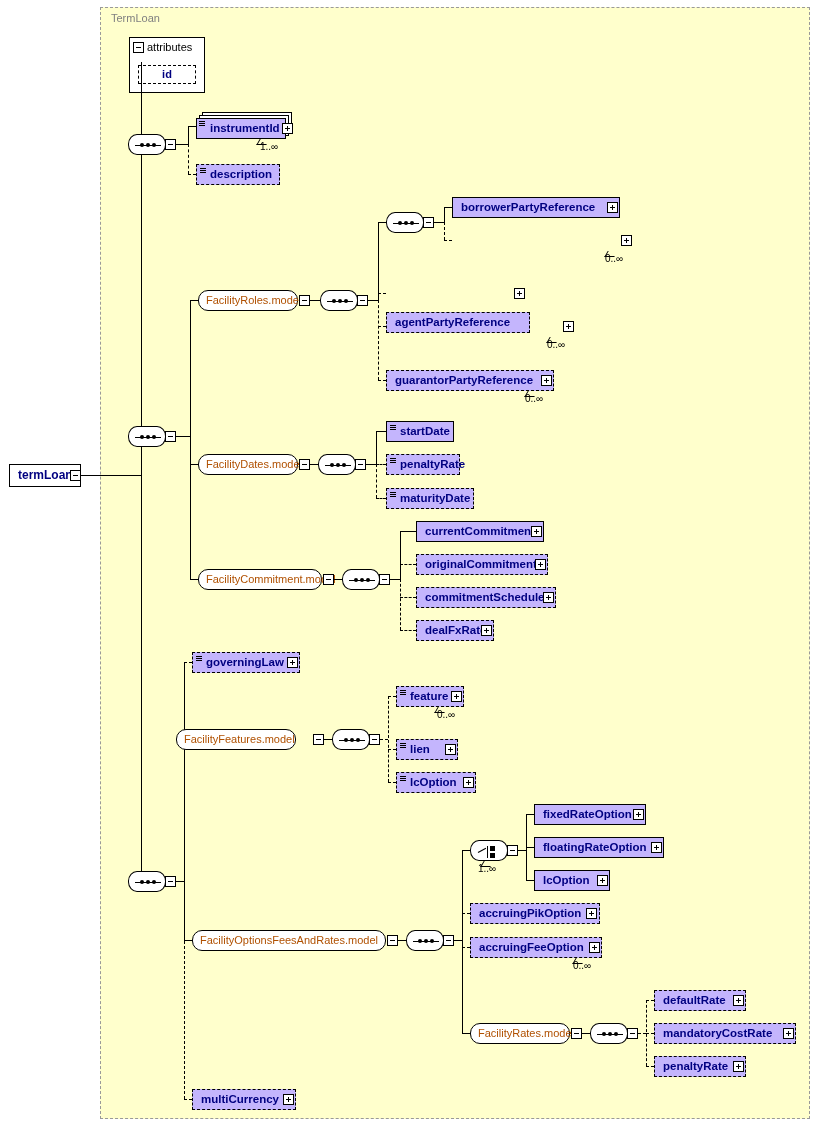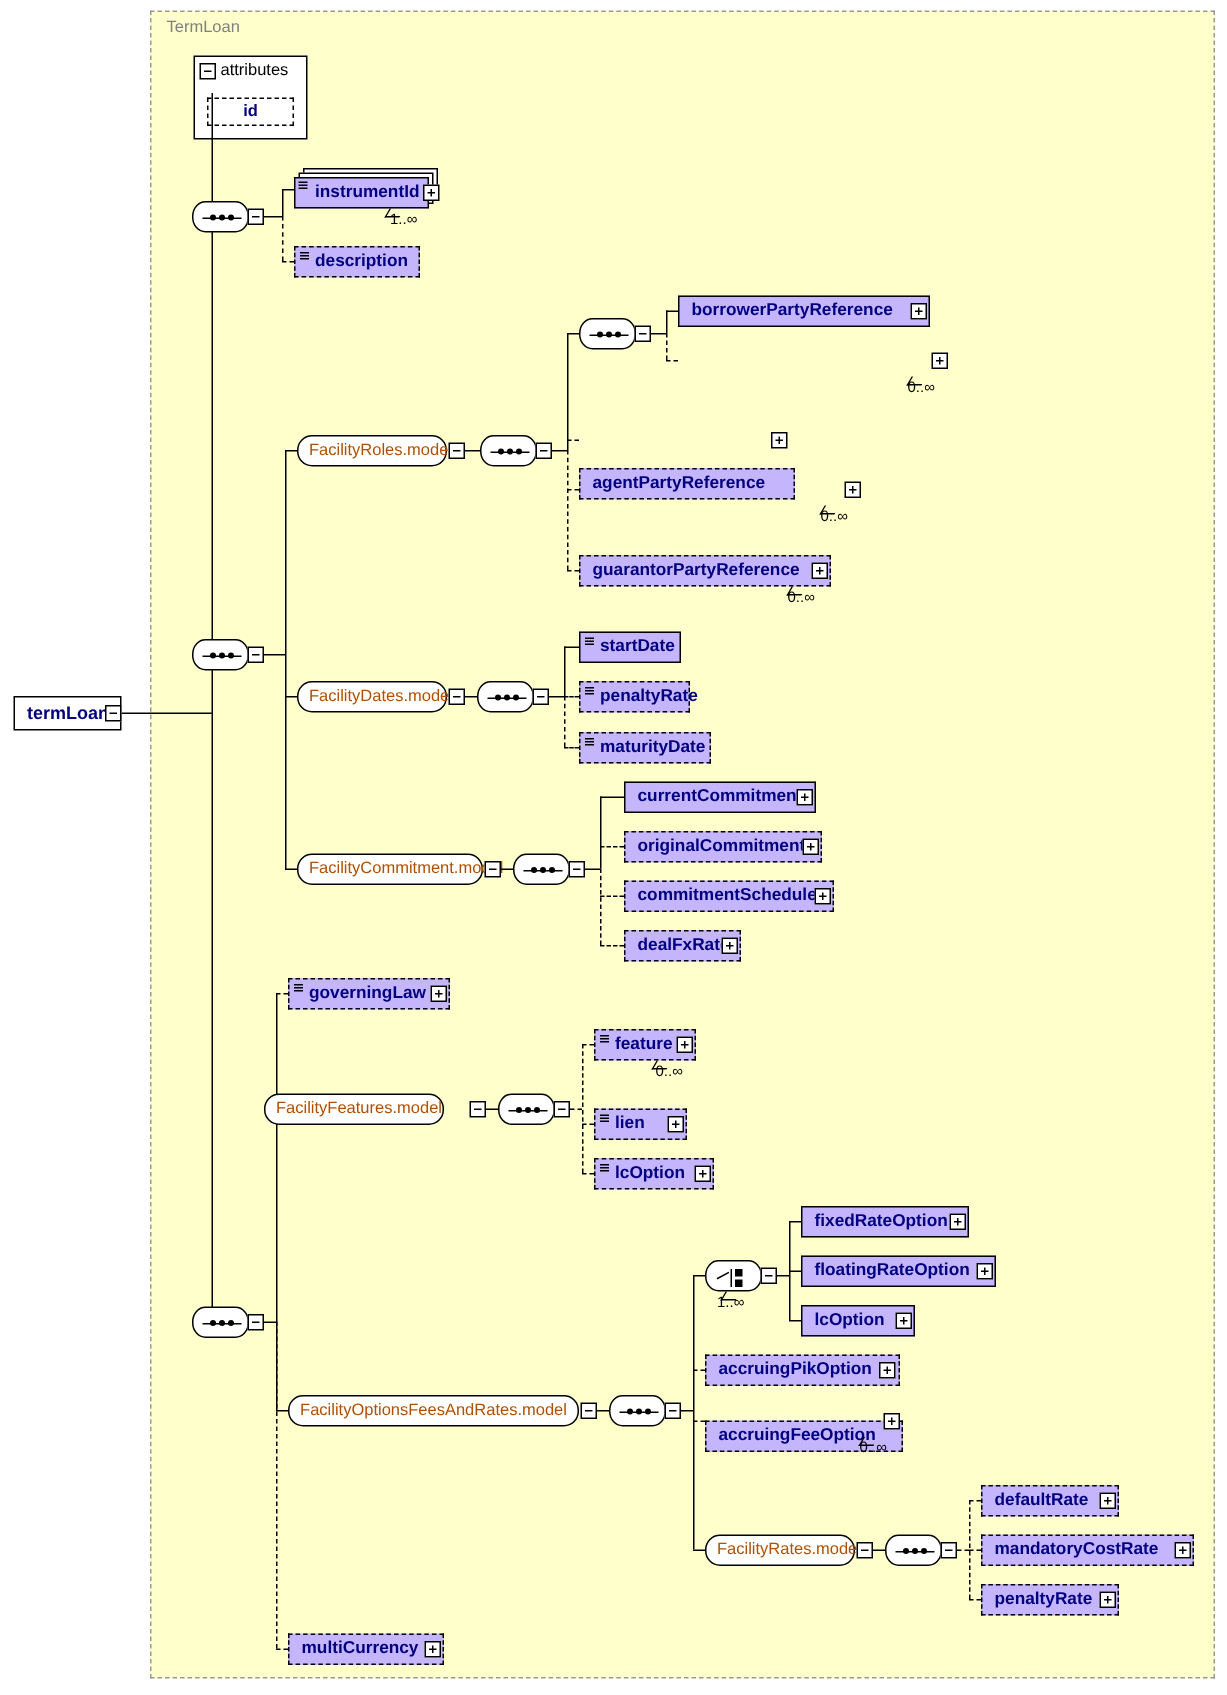--- a/index.html
+++ b/index.html
@@ -553,21 +553,21 @@
   </div>
 
   <div class="node opt nomark" style="left:470px;top:903px;width:130px;padding-left:8px;">
     <span>accruingPikOption</span>
   </div>
   <div class="tg" style="left:586px;top:908px;">
     <i class="hbar"></i>
       <i class="vbar"></i>
   </div>
 
-  <div class="node opt nomark" style="left:470px;top:937px;width:132px;padding-left:8px;margin-top:10px;">
+  <div class="node opt nomark" style="left:470px;top:937px;width:132px;padding-left:8px;">
     <span>accruingFeeOption</span>
   </div>
   <div class="tg" style="left:589px;top:942px;">
     <i class="hbar"></i>
       <i class="vbar"></i>
   </div>
   <div class="rtick" style="left:574px;top:958px;"></div>
   <div class="card" style="left:573px;top:960px;">0..∞</div>
 
   <div class="mg" style="left:470px;top:1023px;width:100px;">

